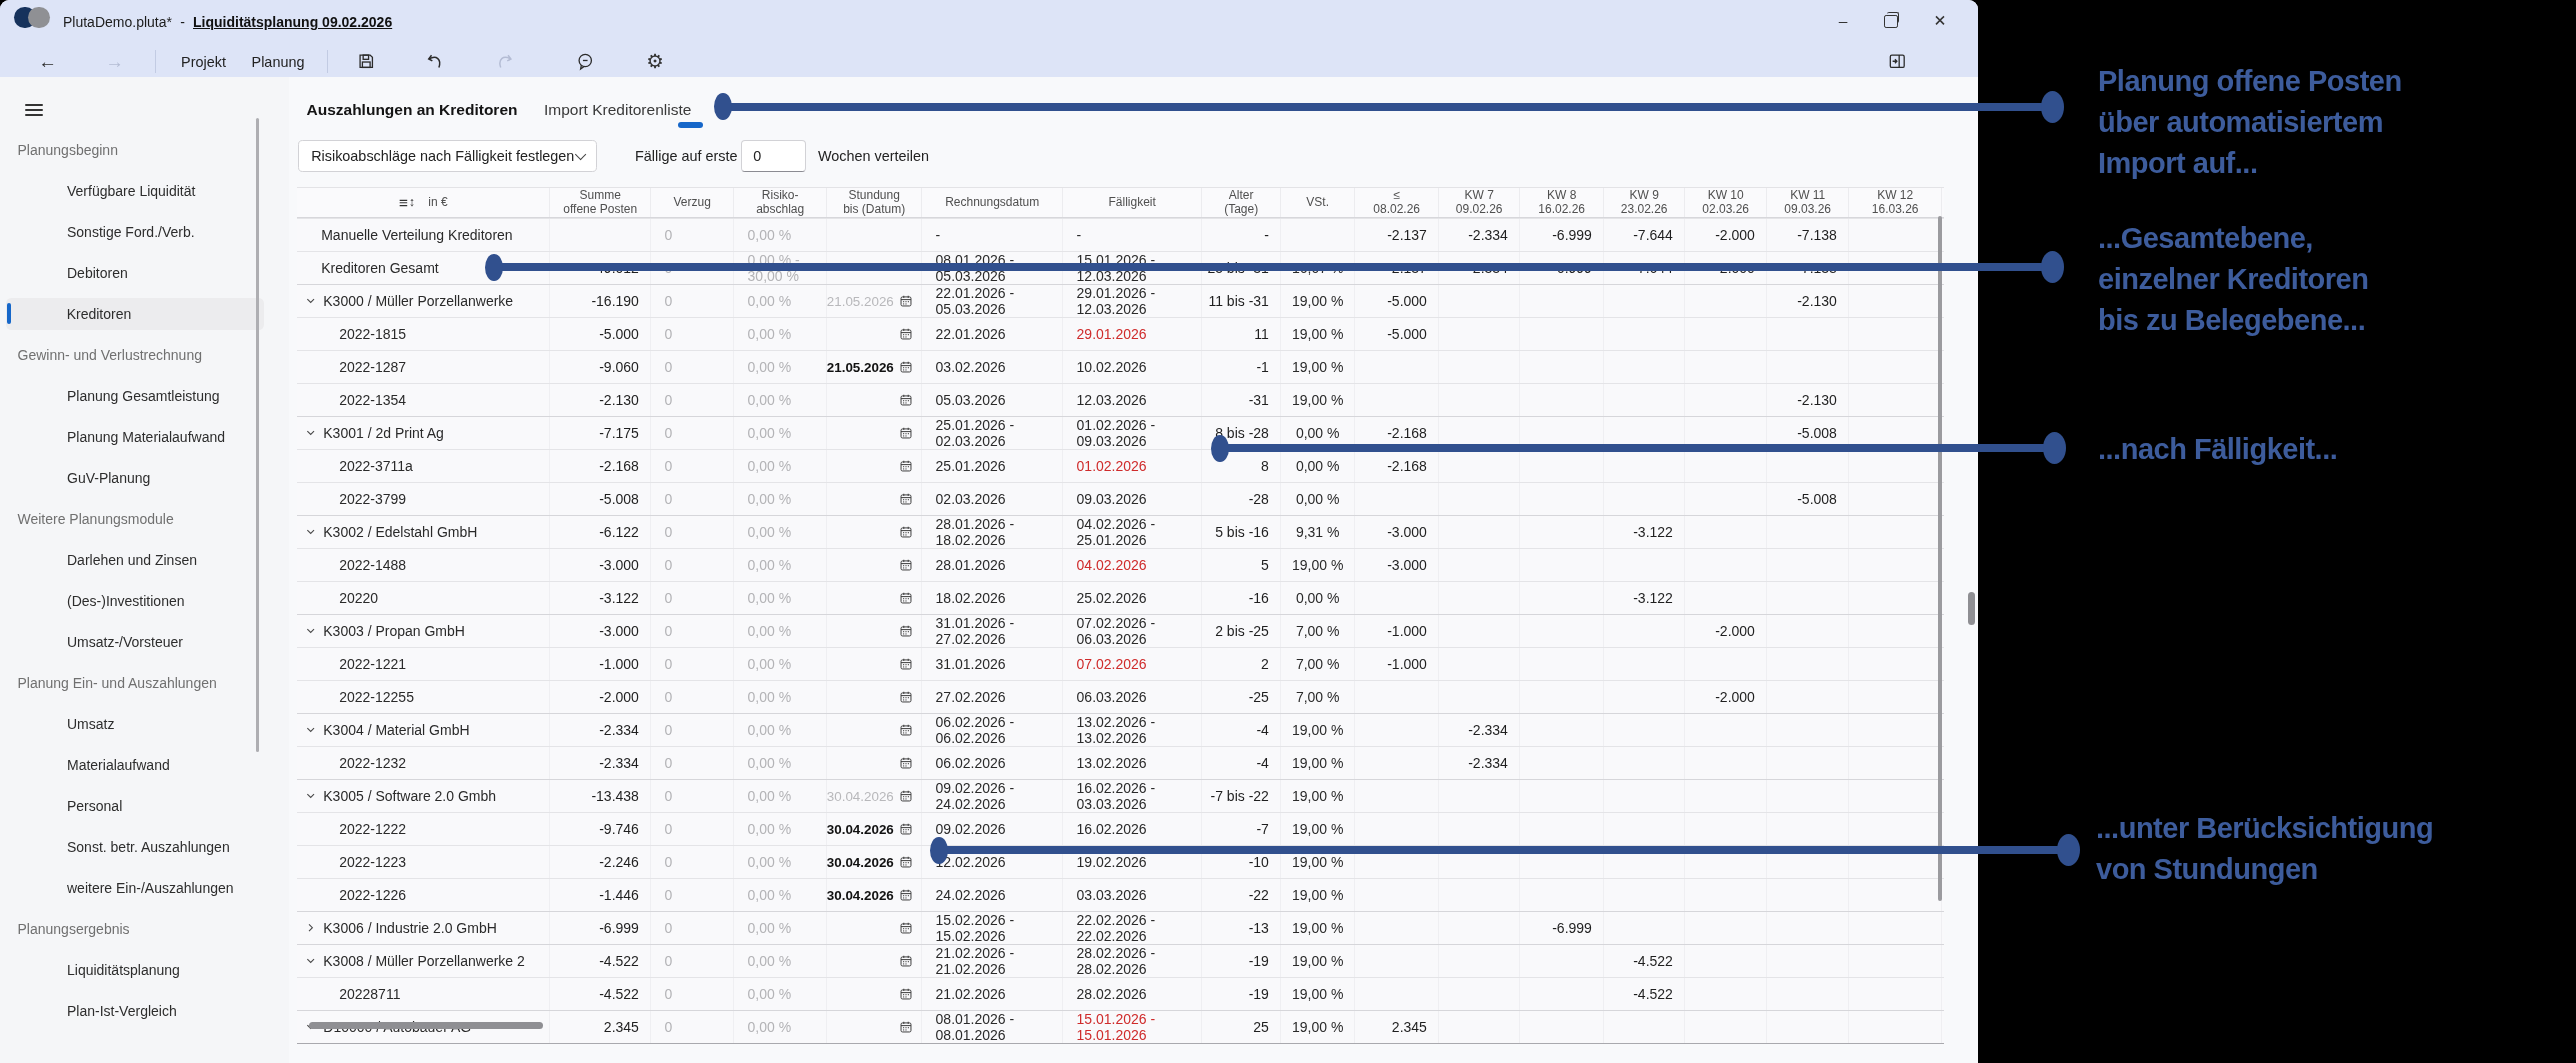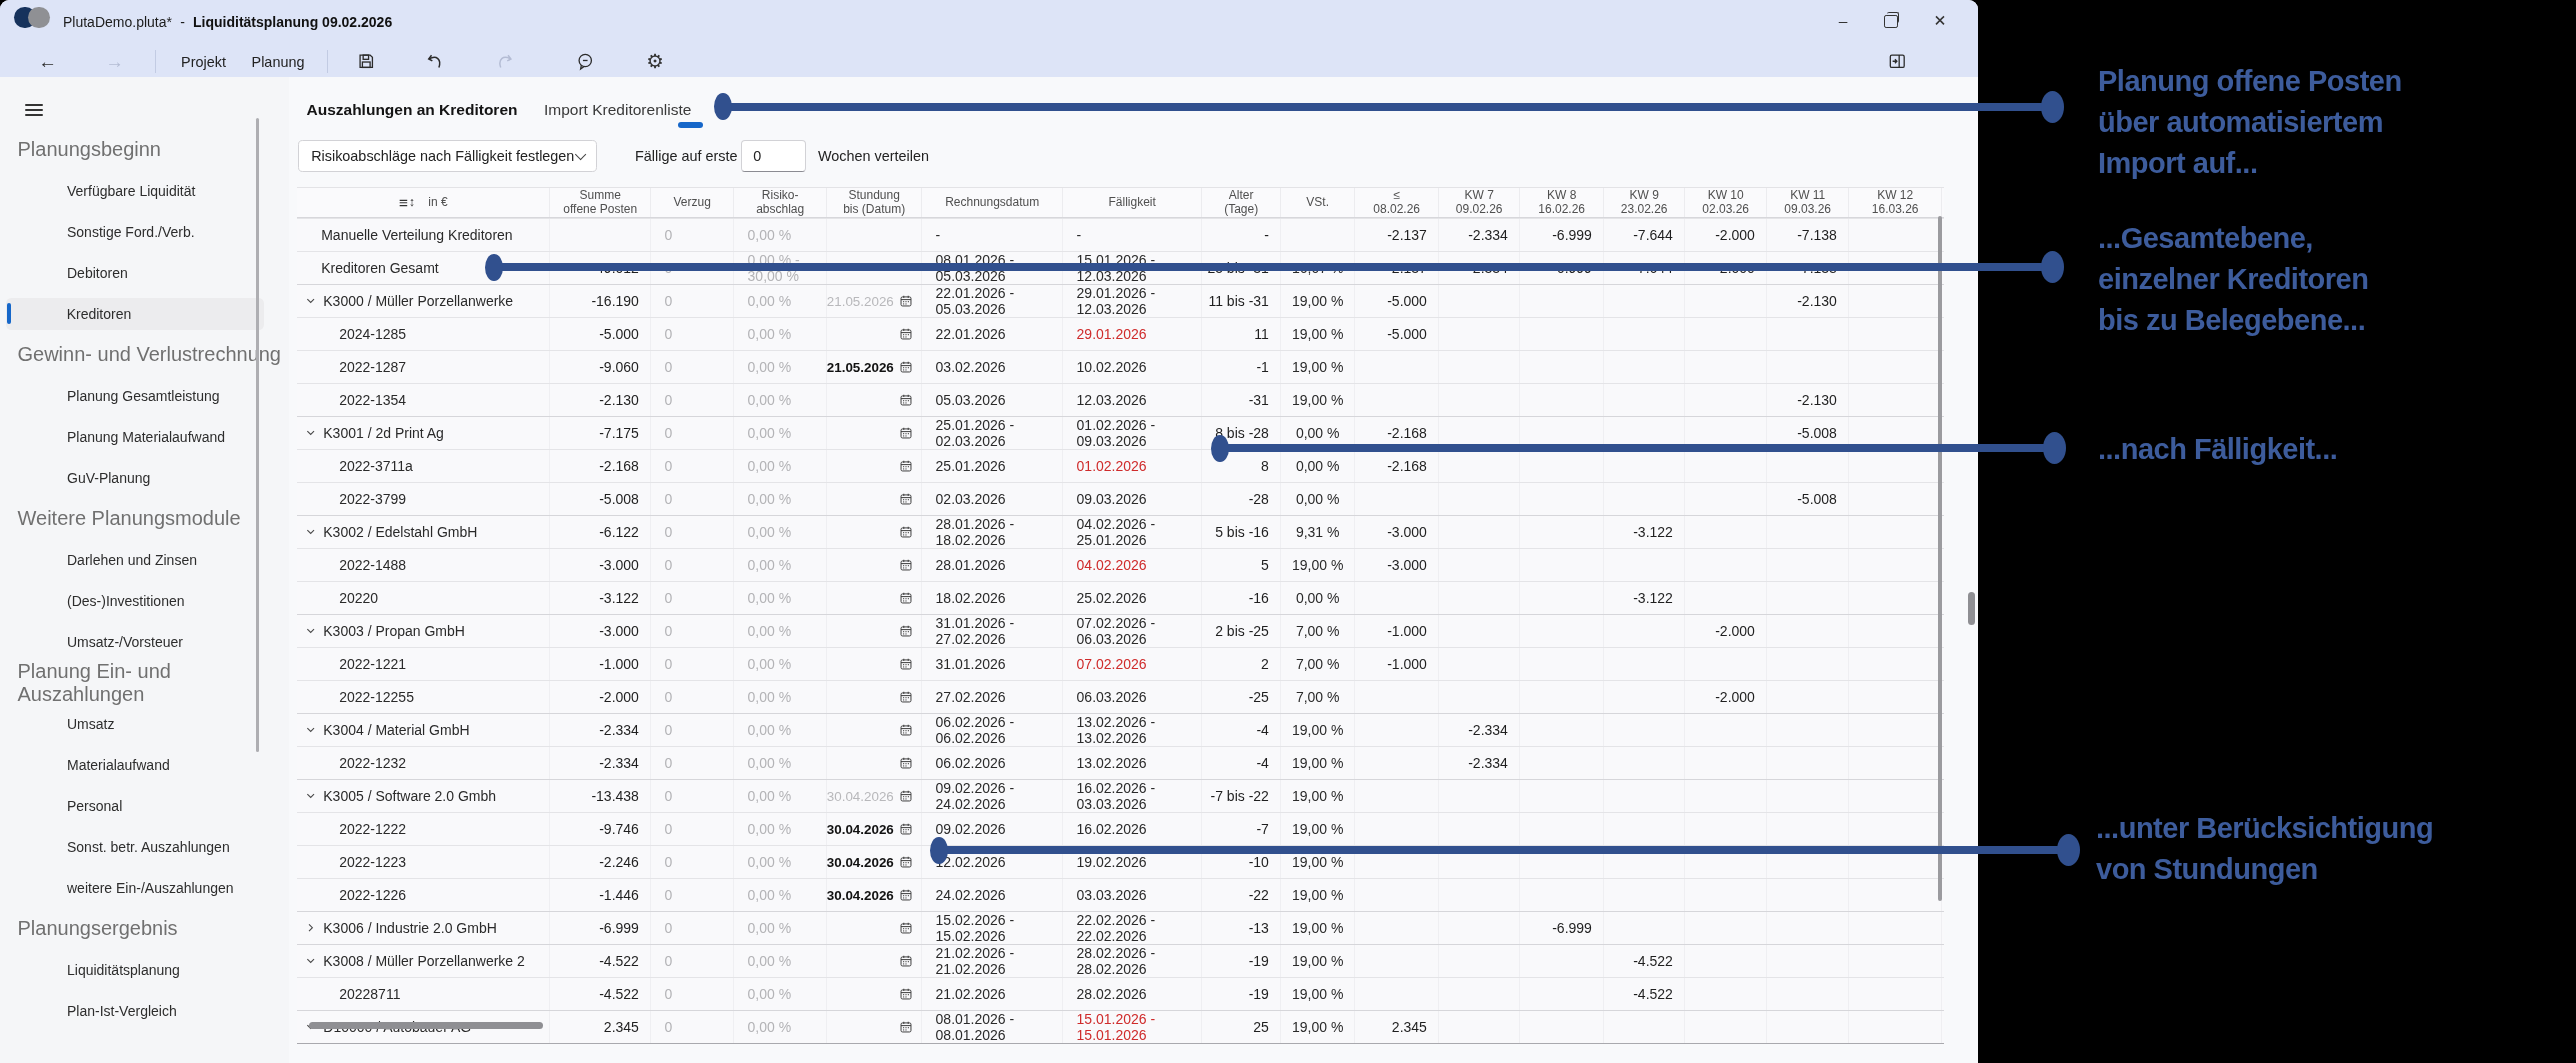--- a/index.html
+++ b/index.html
@@ -4,37 +4,37 @@
 <style>
   html,body{margin:0;padding:0;}
   body{width:2576px;height:1063px;background:#000;font-family:"Liberation Sans",sans-serif;position:relative;overflow:hidden;}
   #window{position:absolute;left:0;top:0;width:1978px;height:1063px;background:#f8f9fb;border-radius:9.3px 9.3px 0 0;overflow:hidden;}
   
   .header{position:absolute;left:0;top:0;width:2015px;height:77px;background:#dde4f7;}
   .logo{position:absolute;left:14.4px;top:6.7px;width:36px;height:23px;}
   .logo .c1{position:absolute;left:0;top:0;width:21.6px;height:21.6px;border-radius:50%;background:#16325c;}
   .logo .c2{position:absolute;left:14px;top:0;width:21.6px;height:21.6px;border-radius:50%;background:#8f9094;}
   .title{position:absolute;left:63px;top:0;height:44px;display:flex;align-items:center;gap:8.2px;font-size:14px;color:#1c1c1c;}
-  .title .doc{font-weight:600;color:#111;}
+  .title .doc{font-weight:600;color:#111;text-decoration:underline;}
   .winctl{position:absolute;top:9.3px;width:24px;height:24px;display:flex;align-items:center;justify-content:center;font-size:15.5px;color:#333;}
   .restore-glyph{width:11.3px;height:11.3px;border:1px solid #333;border-radius:2.1px;position:relative;}
   .restore-glyph:before{content:"";position:absolute;left:2.1px;top:-4.1px;width:10.3px;height:10.3px;border:1px solid #333;border-radius:2.1px;border-left:none;border-bottom:none;}
   .toolbar{position:absolute;left:0;top:46px;width:1978px;height:31px;}
   .tb-item{position:absolute;top:0;height:31px;display:flex;align-items:center;justify-content:center;}
   .tb-sep{position:absolute;top:4.1px;width:0.5px;height:23px;background:#c2cbe3;}
   .tb-label{font-size:14.4px;color:#222;}
   .arrow{font-size:18.5px;color:#2b2b2b;}
   .arrow.disabled,.icon-gray{color:#b4bcd4 !important;}
   .gear-glyph{font-size:19.6px;color:#333;}
   
   .sidebar{position:absolute;left:0;top:77px;width:289px;height:986px;background:#f5f6f8;}
   .hamburger{position:absolute;left:25px;top:27px;width:17.5px;height:12.4px;}
   .hamburger span{display:block;height:1.5px;background:#333;margin-bottom:3.6px;border-radius:1px;}
   #nav{position:absolute;left:0;top:52px;width:289px;}
-  .nav-header{height:41px;display:flex;align-items:center;padding-left:17.5px;font-size:20px;color:#707070;}
+  .nav-header{height:41px;display:flex;align-items:center;padding-left:17.5px;font-size:14px;color:#707070;}
   .nav-item{height:41px;display:flex;align-items:center;padding-left:67px;font-size:14px;color:#2d2d2d;position:relative;}
   .nav-item.selected{background:#ececee;border-radius:5.2px;margin:4.6px 25px 4.6px 5.7px;height:32px;padding-left:61px;}
   .sel-pill{position:absolute;left:1px;top:5.7px;width:4.1px;height:20.6px;border-radius:2.1px;background:#1667c9;}
   .side-scroll{position:absolute;left:256px;top:41px;width:3.1px;height:634px;background:#aeaeb2;border-radius:1.5px;}
   
   .main{position:absolute;left:289px;top:77px;width:1690px;height:788px;background:#f8f9fb;}
   .tab{position:absolute;top:15.5px;height:34px;display:flex;align-items:center;font-size:15.5px;color:#3a3a3a;}
   .tab.active{font-weight:700;color:#141414;}
   .tab-indicator{position:absolute;left:389px;top:45px;width:25px;height:5.7px;border-radius:3.1px;background:#1667c9;}
   .ctl-dropdown{position:absolute;left:8.8px;top:63px;width:299px;height:32px;background:#fff;border:0.5px solid #d2d2d6;border-radius:4.6px;display:flex;align-items:center;padding:0 12.4px;box-sizing:border-box;font-size:14.4px;color:#222;}
@@ -341,21 +341,21 @@
             <div class="td num">-5.000</div>
             <div class="td num"></div>
             <div class="td num"></div>
             <div class="td num"></div>
             <div class="td num"></div>
             <div class="td num">-2.130</div>
             <div class="td num"></div>
           </div>
           <div class="trow drow">
             <div class="td name-cell child">
-              <span>2024-1285</span>
+              <span>2022-1815</span>
             </div>
             <div class="td num">-5.000</div>
             <div class="td gray">0</div>
             <div class="td gray">0,00 %</div>
             <div class="td stu">
               <span style="display: flex;">
                 <svg viewBox="0 0 24 24" width="14" height="14">
                   <rect x="3.5" y="5" width="17" height="15.5" rx="2.5" fill="none" stroke="#3c3c3c" stroke-width="1.7"></rect>
                   <line x1="3.5" y1="9.6" x2="20.5" y2="9.6" stroke="#3c3c3c" stroke-width="1.7"></line>
                   <line x1="8.2" y1="3" x2="8.2" y2="6.8" stroke="#3c3c3c" stroke-width="1.7"></line>

